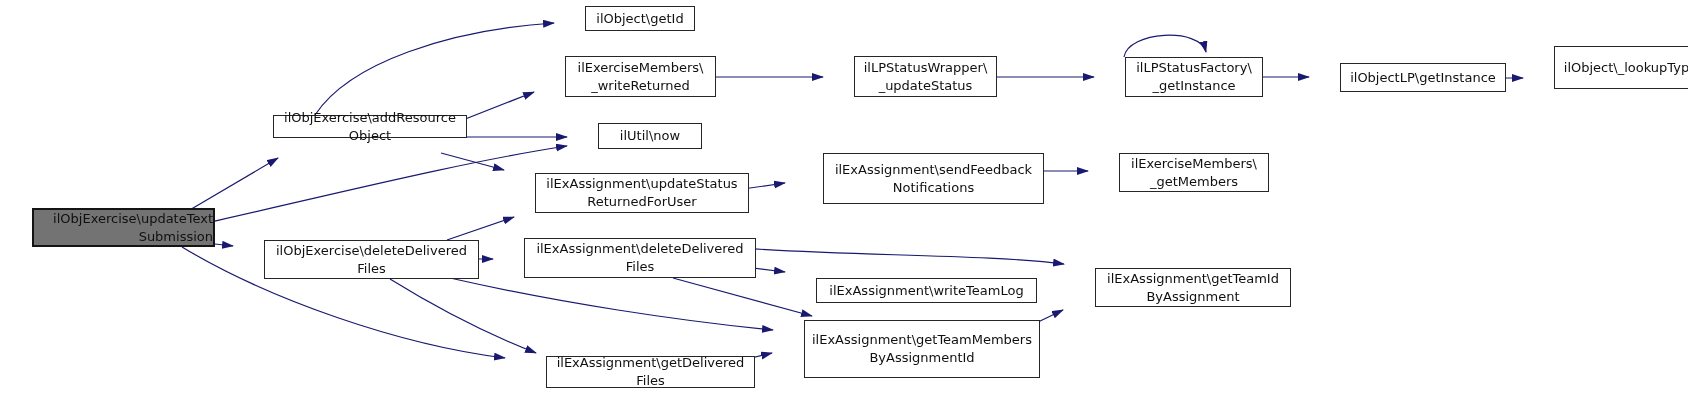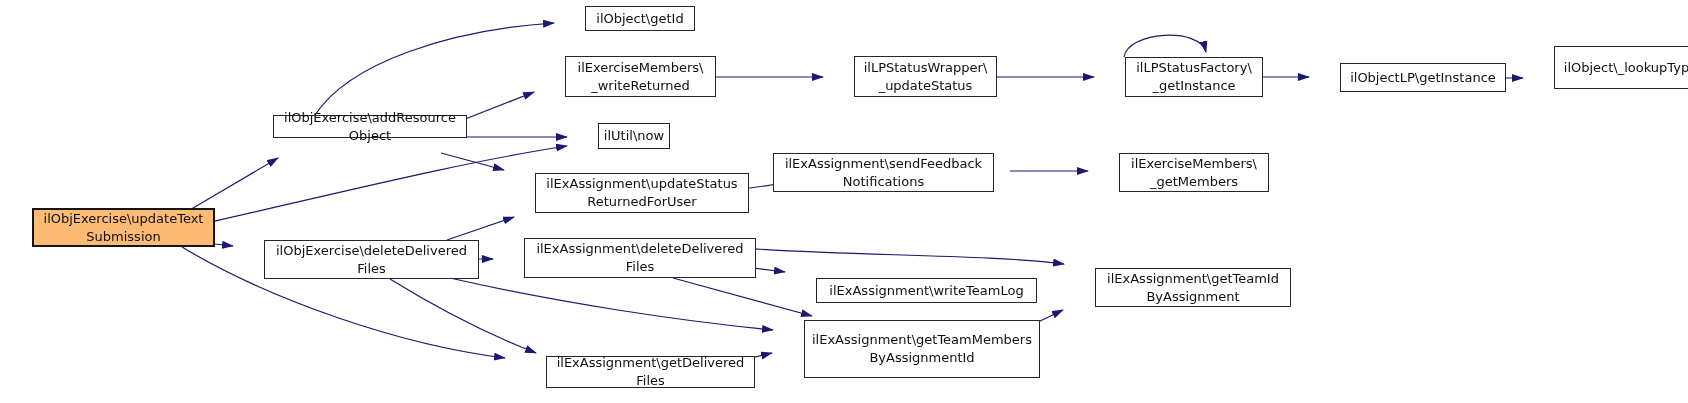--- a/index.html
+++ b/index.html
@@ -8,21 +8,21 @@
     font-family:"DejaVu Sans", sans-serif; overflow:hidden;
   }
   .edges { position:absolute; left:0; top:0; width:1688px; height:403px; }
   .node {
     position:absolute; box-sizing:border-box;
     background:#ffffff; border:1px solid #262626;
     display:flex; flex-direction:column; align-items:center; justify-content:center;
     font-size:13px; line-height:18px; color:#101010;
     text-align:center; white-space:nowrap; z-index:2;margin-left:27px;
   }
-  .node.highlight { background:#fdba74; border:2px solid #141414; }
+  .node.highlight { background:#737373; border:2px solid #141414;align-items:flex-end; }
   .node span { display:block; }
 </style>
 </head>
 <body>
 
 <div class="canvas">
 
   <svg class="edges" width="1688" height="403" viewBox="0 0 1688 403">
     <defs>
       <marker id="arrow" markerUnits="userSpaceOnUse" markerWidth="13" markerHeight="9" refX="11" refY="4" orient="auto">
@@ -69,21 +69,21 @@
 
   <div class="node" style="left:558px;top:6px;width:110px;height:25px">
     <span>ilObject\getId</span>
   </div>
 
   <div class="node" style="left:538px;top:56px;width:151px;height:41px">
     <span>ilExerciseMembers\</span>
     <span>_writeReturned</span>
   </div>
 
-  <div class="node" style="left:571px;top:123px;width:72px;height:26px">
+  <div class="node" style="left:571px;top:123px;width:104px;height:26px">
     <span>ilUtil\now</span>
   </div>
 
   <div class="node" style="left:827px;top:56px;width:143px;height:41px">
     <span>ilLPStatusWrapper\</span>
     <span>_updateStatus</span>
   </div>
 
   <div class="node" style="left:1098px;top:57px;width:138px;height:40px">
     <span>ilLPStatusFactory\</span>
@@ -96,21 +96,21 @@
 
   <div class="node" style="left:1527px;top:46px;width:153px;height:43px">
     <span>ilObject\_lookupType</span>
   </div>
 
   <div class="node" style="left:508px;top:173px;width:214px;height:40px">
     <span>ilExAssignment\updateStatus</span>
     <span>ReturnedForUser</span>
   </div>
 
-  <div class="node" style="left:746px;top:153px;width:221px;height:39px">
+  <div class="node" style="left:796px;top:153px;width:221px;height:51px">
     <span>ilExAssignment\sendFeedback</span>
     <span>Notifications</span>
   </div>
 
   <div class="node" style="left:1092px;top:153px;width:150px;height:39px">
     <span>ilExerciseMembers\</span>
     <span>_getMembers</span>
   </div>
 
   <div class="node" style="left:237px;top:240px;width:215px;height:39px">

